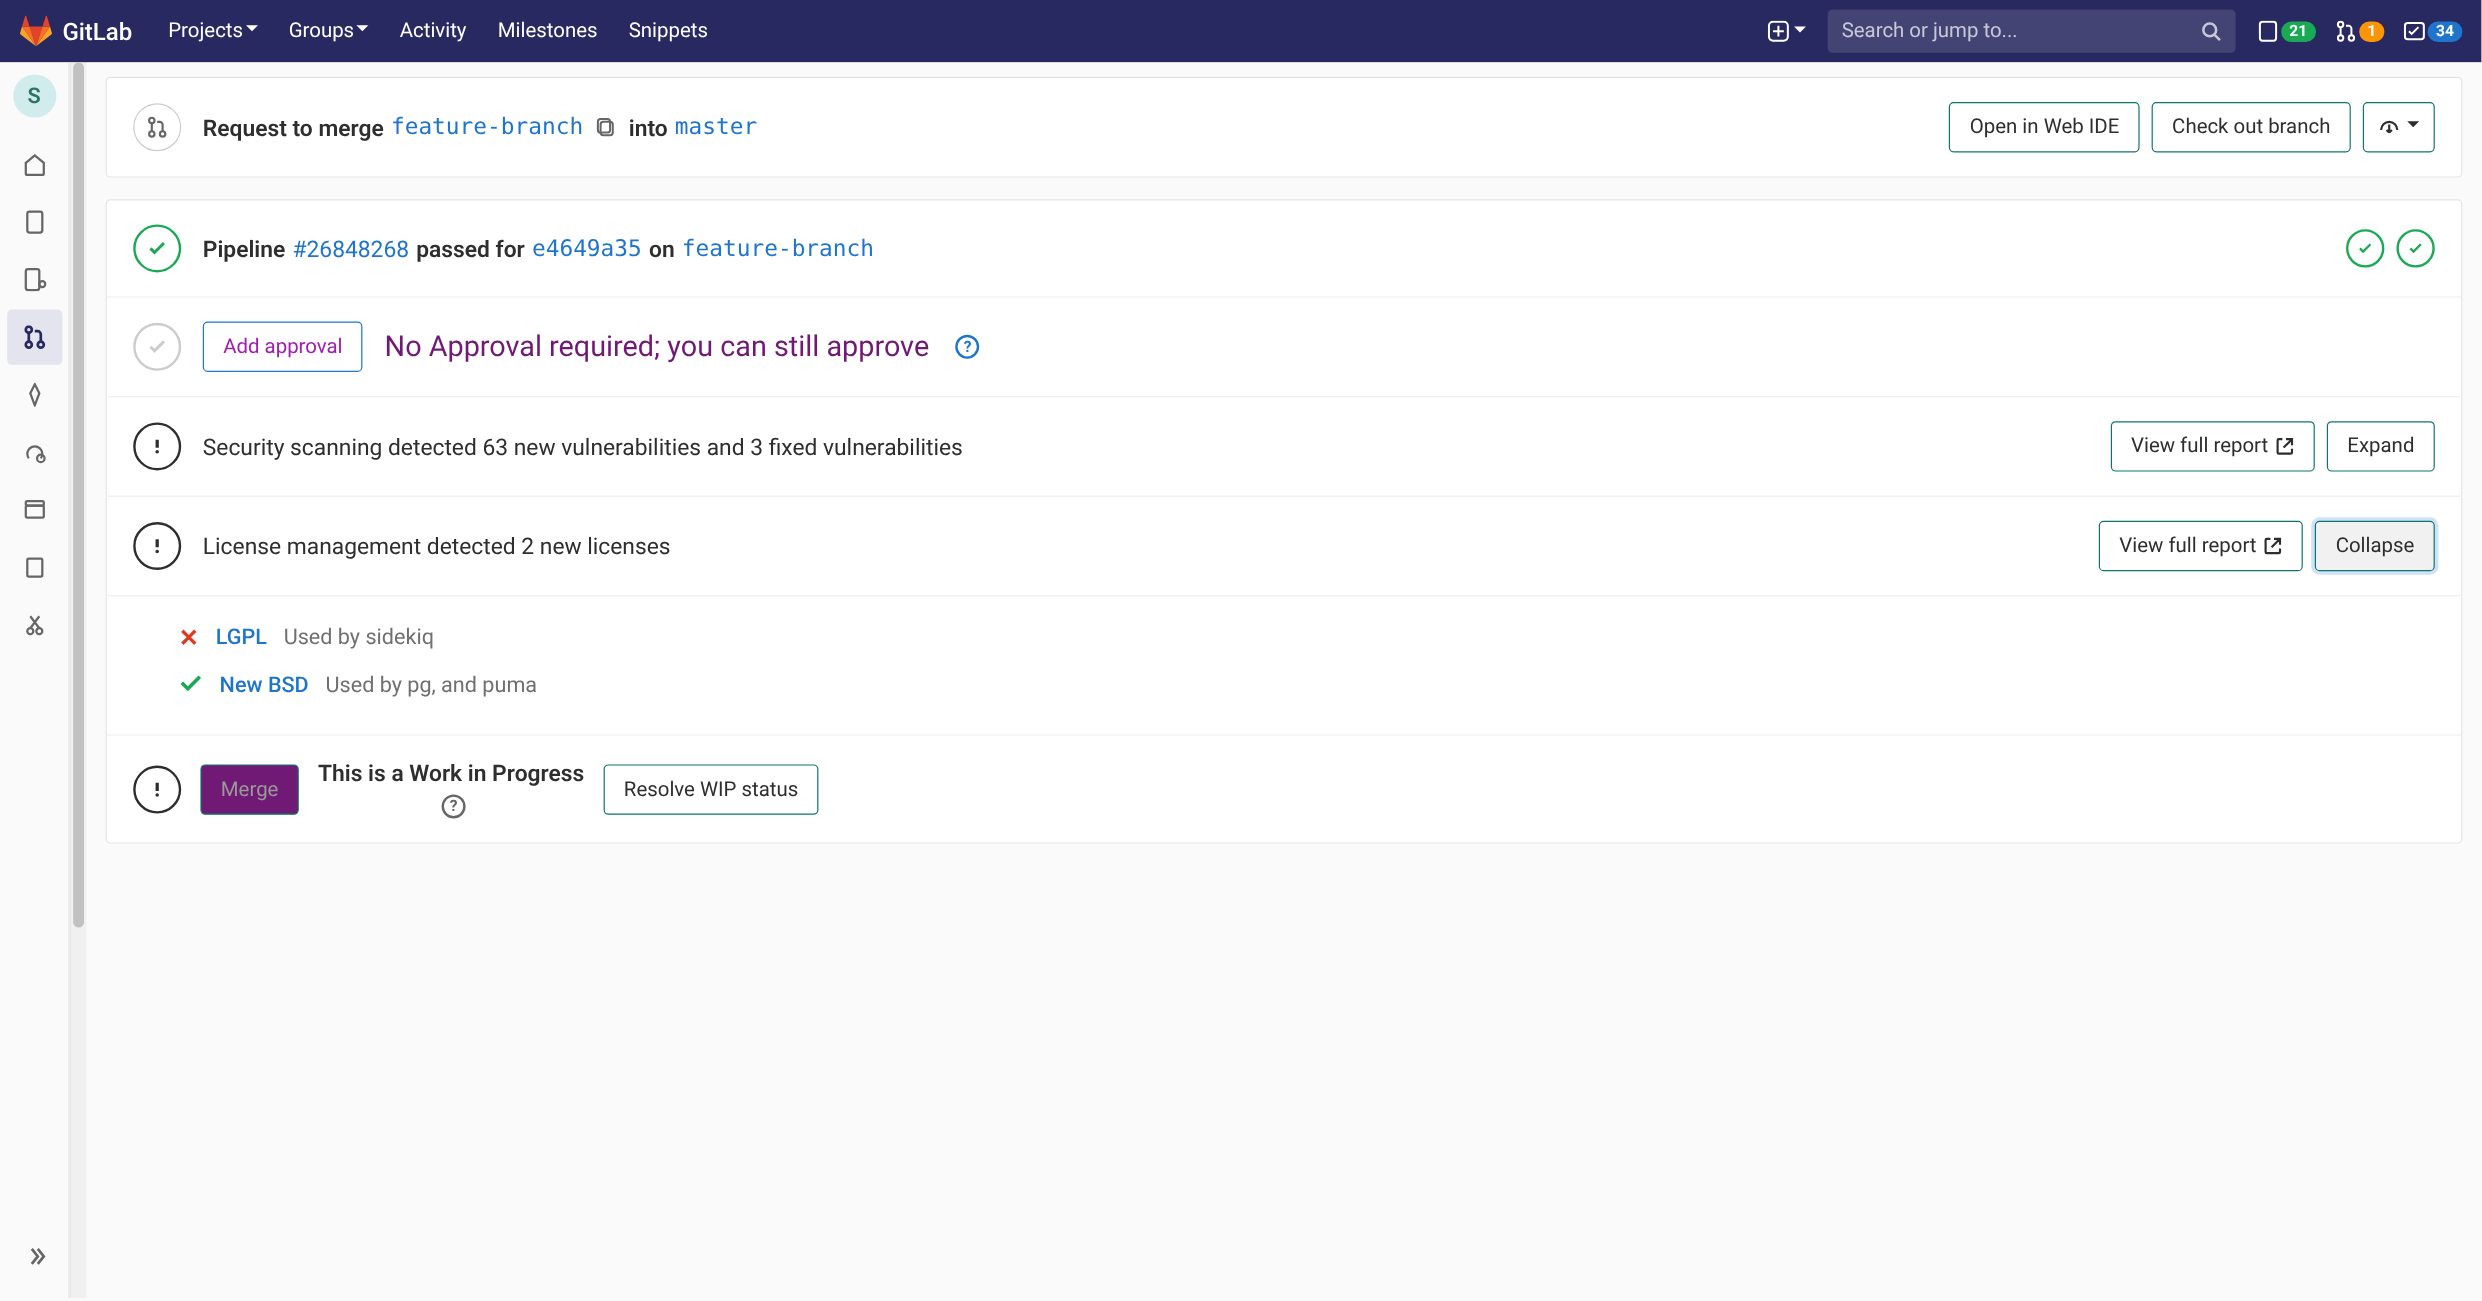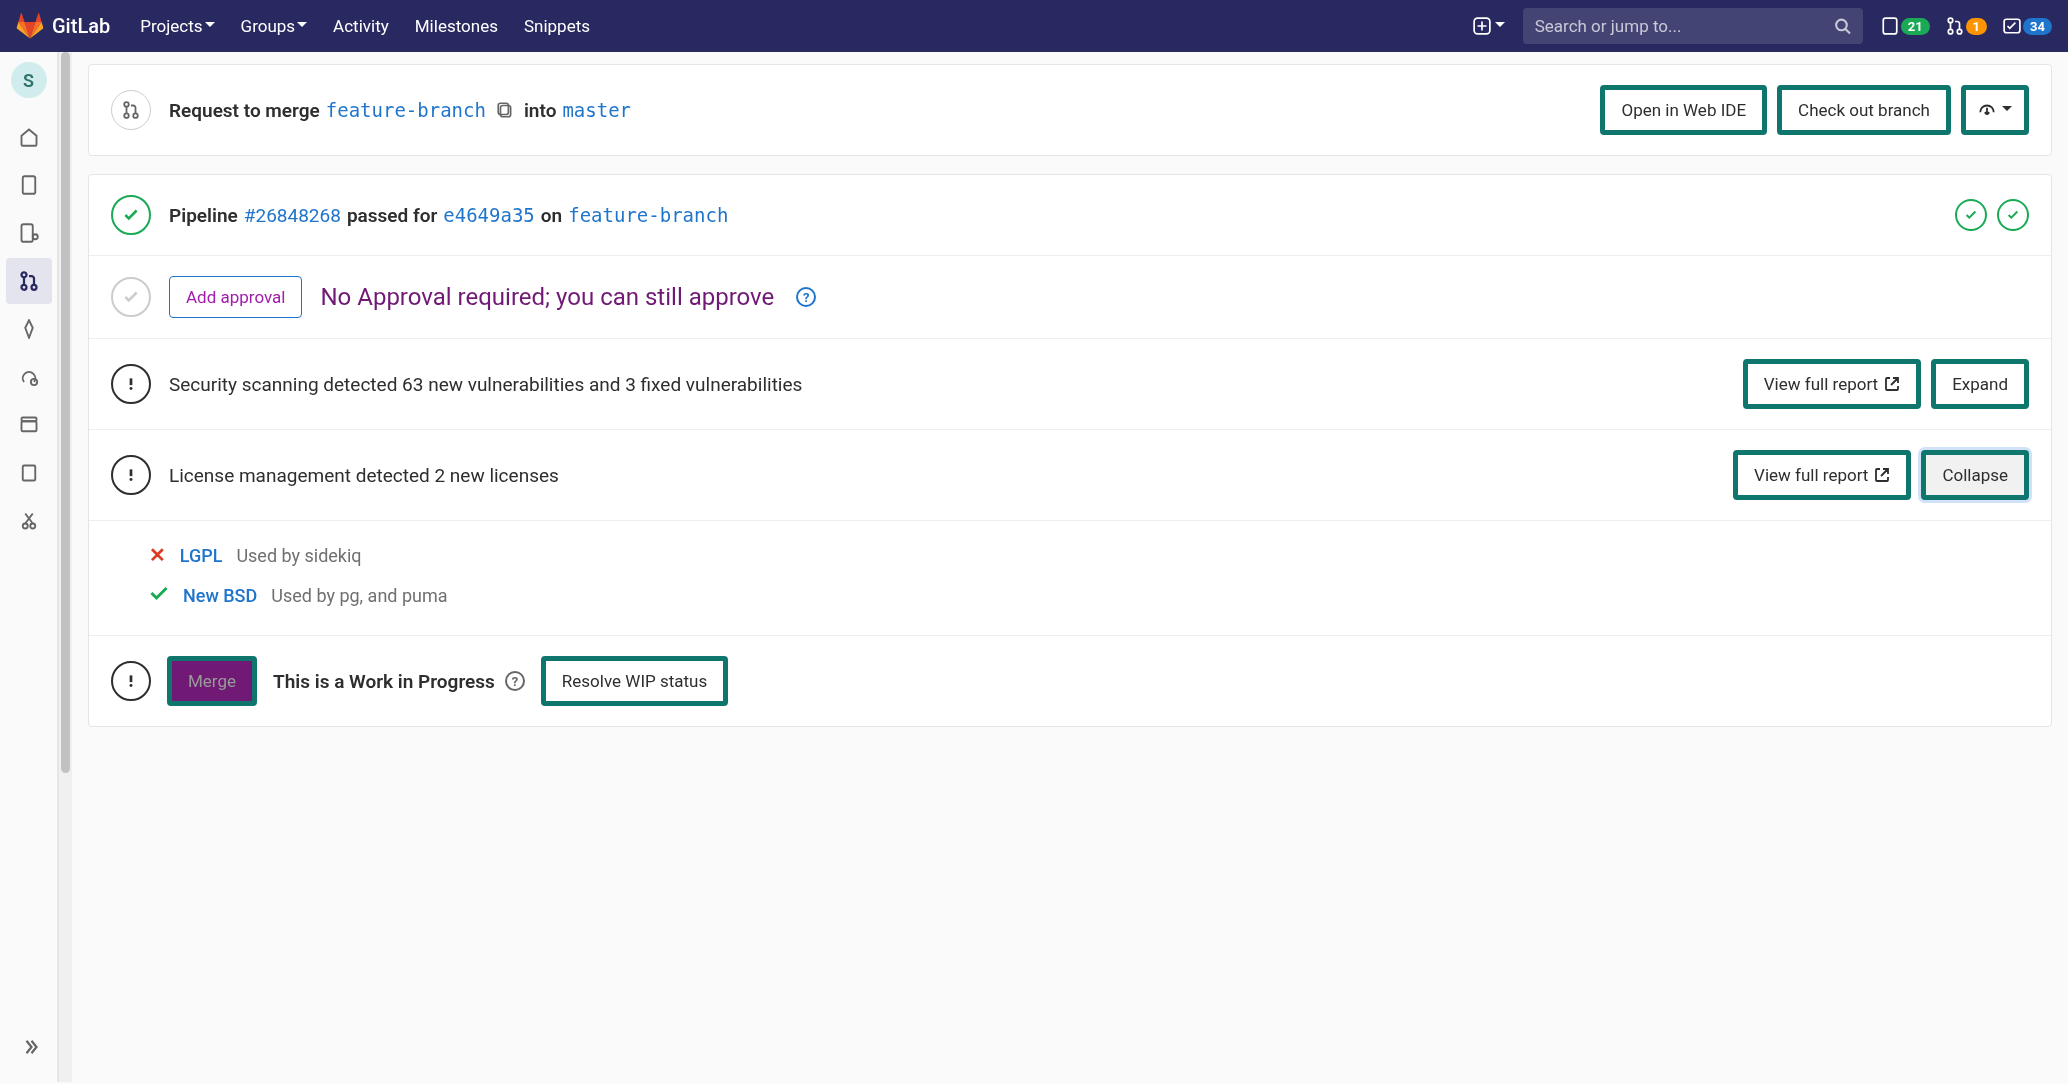--- a/index.html
+++ b/index.html
@@ -38,36 +38,36 @@
   .icon-circle.gray { border: 2px solid #ccc; color: #ccc; }
   .icon-circle.black { border: 2px solid #2e2e2e; color: #2e2e2e; }
   .icon-circle svg { width: 18px; height: 18px; }
   .icon-circle.sm { width:32px; height:32px;}
   .icon-circle.sm svg{width:14px;height:14px;}
   .row-text { font-size: 19px; display:flex; align-items:center; flex-wrap:wrap; gap:6px;}
   .row-text .mono { font-family: Menlo, Consolas, monospace; color: #1f75cb; }
   .row-text a { color: #1f75cb; text-decoration: none; }
   .row-text strong { font-weight: 600; }
   .row-actions { margin-left: auto; display: flex; gap: 10px; align-items:center;}
-  .btn { border: 5px solid #0f766e; background: #fff; border-radius: 4px; padding: 10px 16px; font-size: 17px; cursor: pointer; color: #2e2e2e; display:flex; align-items:center; gap:6px; white-space:nowrap;}
+  .btn { border: 1px solid #0f766e; background: #fff; border-radius: 4px; padding: 10px 16px; font-size: 17px; cursor: pointer; color: #2e2e2e; display:flex; align-items:center; gap:6px; white-space:nowrap;}
   .btn.icon-only { padding: 10px 12px; }
   .btn.outline-blue { border: 1px solid #1f75cb; color: #a21caf; background:#fff;}
   .btn.disabled { background: #701a75; color: #999; cursor: not-allowed; }
   .btn.focused { box-shadow: 0 0 0 3px #cfe2f8; background:#f1f1f1;}
   .copy-icon { color: #666; display:inline-flex; margin:0 4px;}
   .muted { color: #701a75; font-size: 24px; }
   .help-circle { display:inline-flex; width:20px; height:20px; border:2px solid #1f75cb; color:#1f75cb; border-radius:50%; align-items:center; justify-content:center; font-size:13px; font-weight:700; margin-left:4px;}
   .help-circle.gray { border-color:#666; color:#666;}
   .license-row { display:flex; align-items:center; gap:14px; padding: 8px 22px 8px 60px; font-size:18px;}
   .license-row .lname { color:#1f75cb; font-weight:500;}
   .license-row .lused { color:#707070;}
   .x-red { color:#db3b21; font-weight:700; font-size:20px;}
   .check-green { color:#1aaa55; }
   .merge-row { display:flex; align-items:center; gap:16px; padding: 20px 22px; border-top:1px solid #eee;}
-  .wip-text { font-size:19px; font-weight:600; display:flex; align-items:center; gap:6px;}
+  .wip-text { font-size:19px; font-weight:600; display:flex; align-items:center; gap:6px;flex-direction:column;}
   .chev::after{content:"";display:inline-block;border:5px solid transparent;border-top-color:currentColor;margin-top:5px;}
 </style>
 </head>
 <body>
 
 <div class="topbar">
   <div class="logo">
     <svg viewBox="0 0 36 36">
         <path fill="#e24329" d="M18 34L11 13h14z"></path>
         <path fill="#fc6d26" d="M18 34L11 13H3z"></path>

